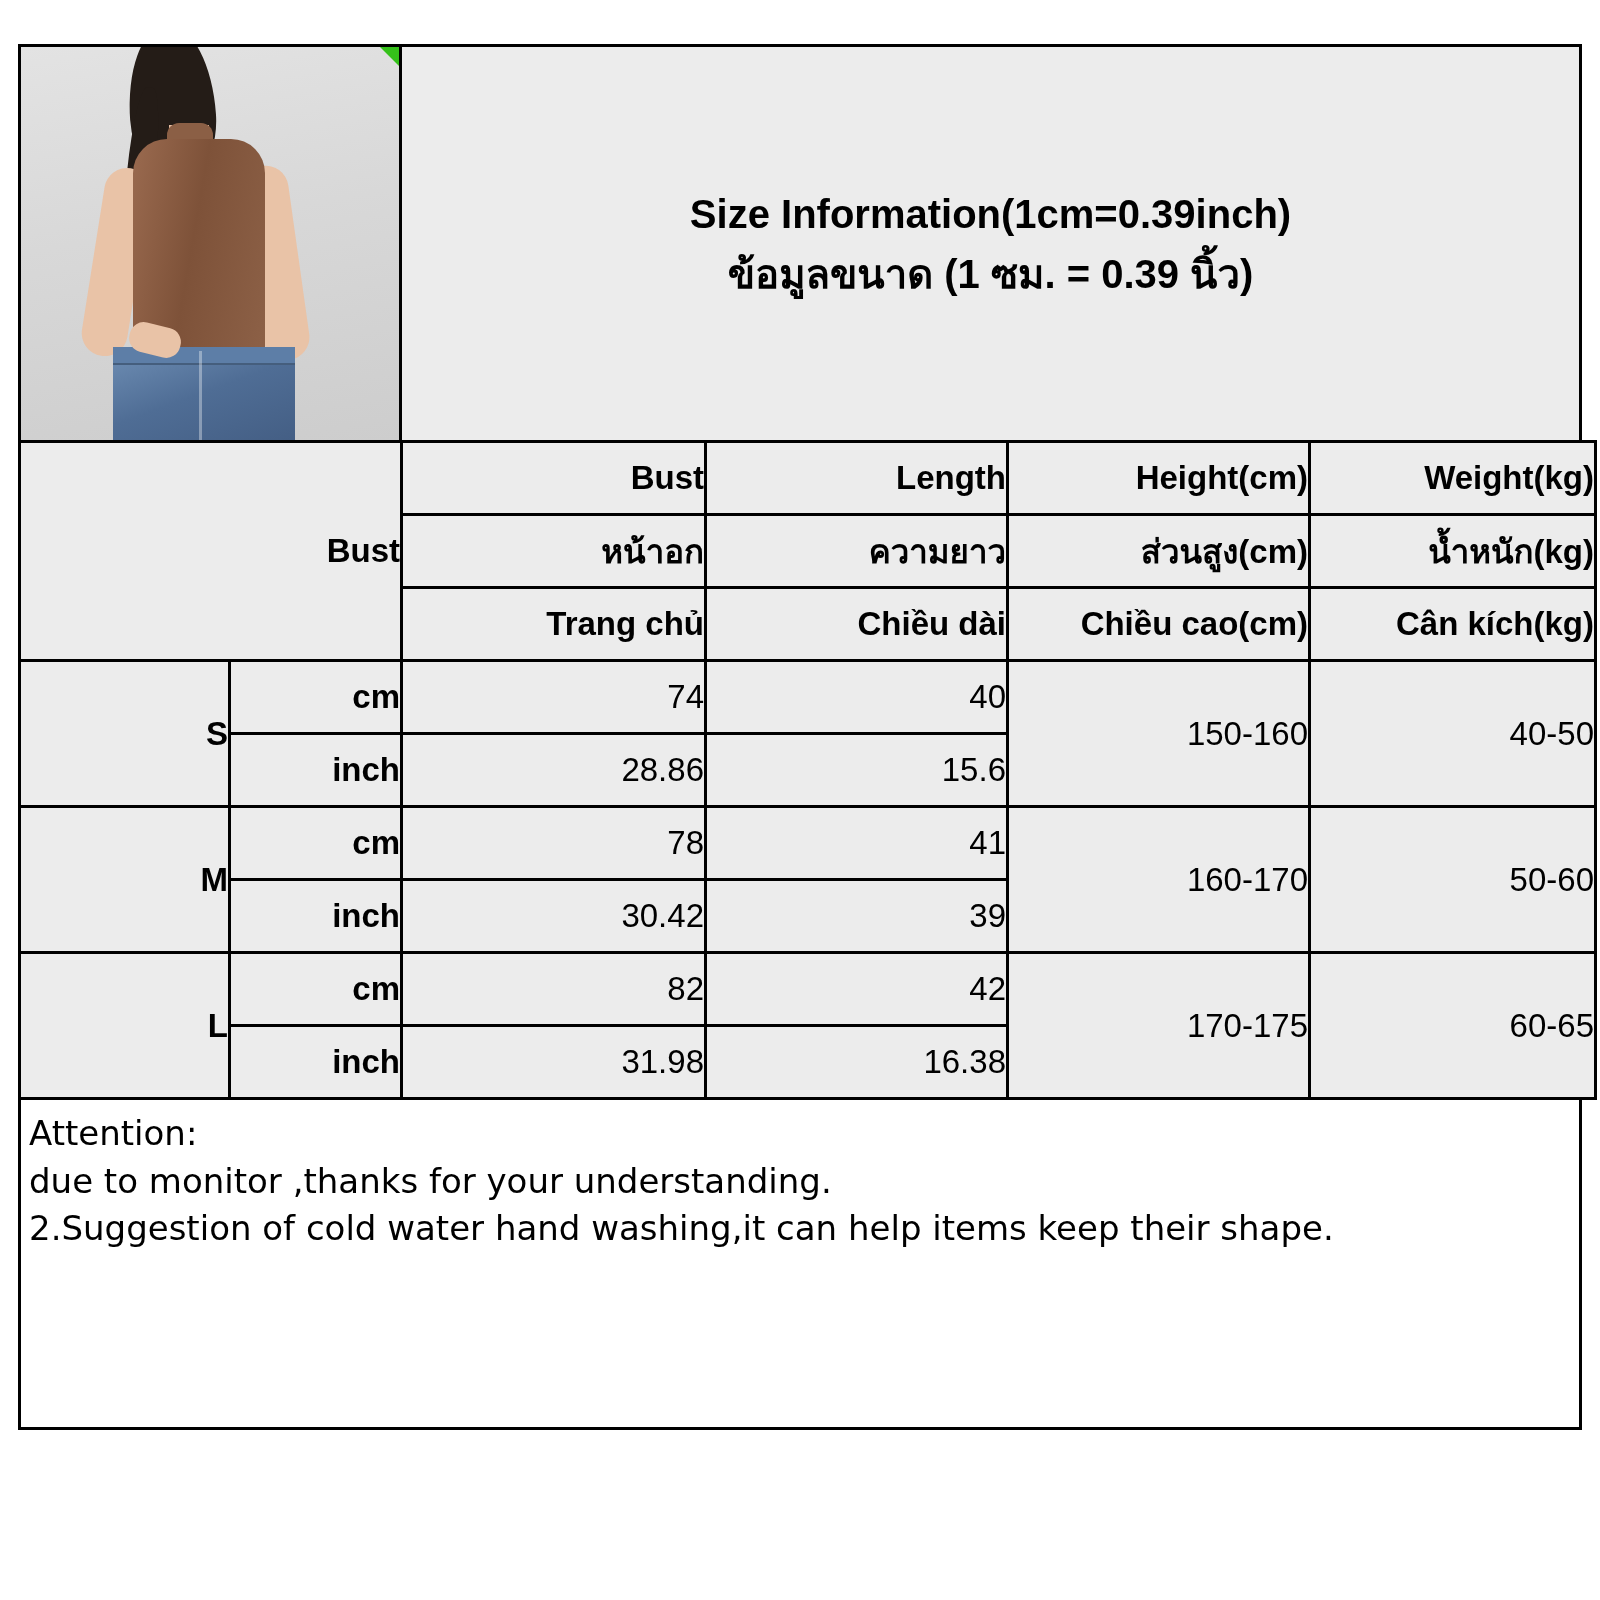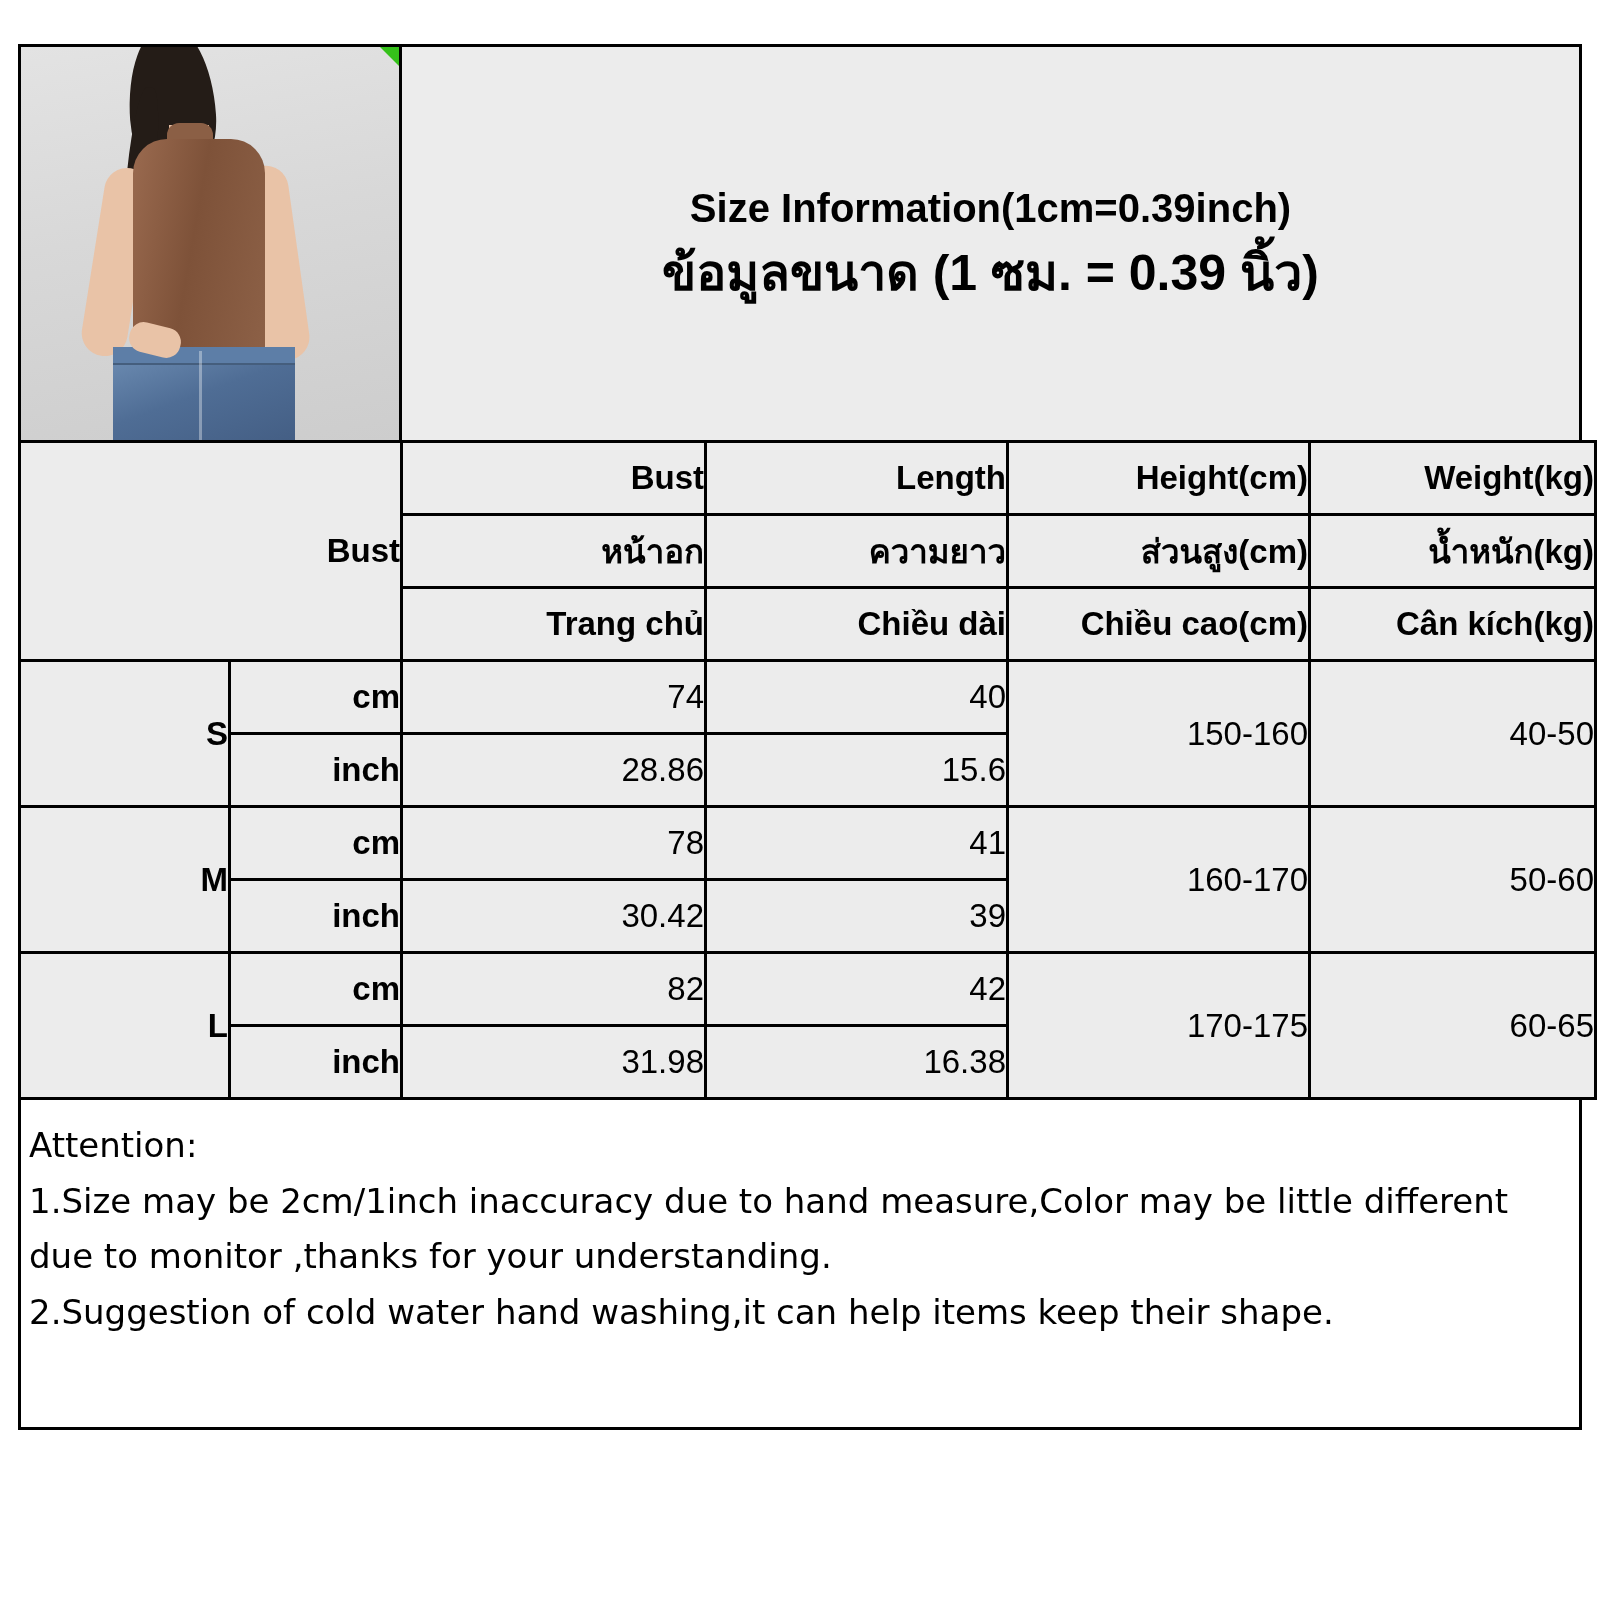--- a/index.html
+++ b/index.html
@@ -143,21 +143,21 @@
     padding: 0 11px;
     background: #ececec;
   }
   .title-line {
     font-weight: bold;
     font-size: 40px;
     line-height: 1.15;
     text-align: center;
     white-space: nowrap;
   }
-  .title-line.thai { font-size: 50px; }
+  .title-line.thai { font-size: 40px; }
 
   
   table.sizes {
     margin: 0 18px;
     width: calc(100% - 36px);
     border-collapse: collapse;
     table-layout: fixed;
     background: #ececec;
   }
   table.sizes td, table.sizes th {
@@ -200,21 +200,21 @@
   .attention {
     margin: 0 18px;
     border: 3px solid #000;
     border-top: none;
     background: #fff;
     padding: 12px 8px 26px 8px;
     box-sizing: border-box;
     min-height: 330px;
   }
   .attention p {
-    margin: 12px 0 4px 0;
+    margin: 0 0 4px 0;
     font-size: 34px;
     line-height: 1.28;
     font-family: "DejaVu Sans", sans-serif;
   }
 </style>
 </head>
 <body>
 
 <div class="sheet">
 
@@ -311,18 +311,17 @@
       <tr>
         <td class="unit">inch</td>
         <td class="val">31.98</td>
         <td class="val">16.38</td>
       </tr>
     </tbody>
   </table>
 
   <div class="attention">
     <p>Attention:</p>
-    <p>1.Size may be 2cm/1inch inaccuracy due to hand measure,Color may be little different</p>
     <p>due to monitor ,thanks for your understanding.</p>
     <p>2.Suggestion of cold water hand washing,it can help items keep their shape.</p>
   </div>
 
 </div>
 
 </body></html>

